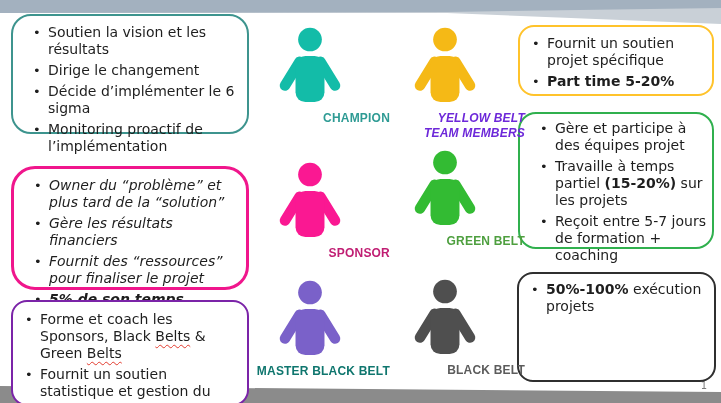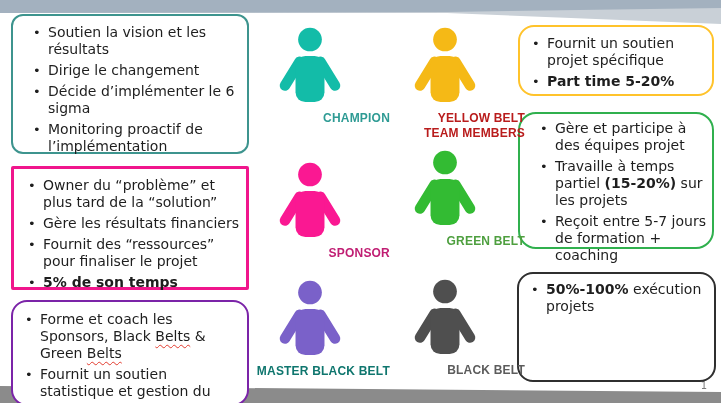--- a/index.html
+++ b/index.html
@@ -19,22 +19,22 @@
   .textbox{position:absolute;background:#fff;border:2.5px solid #000;box-sizing:border-box;
     padding:8px 6px 6px 2px;}
   .textbox ul{margin:0;padding:0;list-style:none;}
   .textbox li{position:relative;padding-left:25px;margin-bottom:4px;
     font-size:14px;line-height:17px;}
   .textbox li:last-child{margin-bottom:0;}
   .textbox li::before{content:"•";position:absolute;left:10px;top:0;font-size:13px;color:#1e1e1e;}
   .textbox .b{font-weight:700;}
   .textbox .sq{text-decoration-line:underline;text-decoration-style:wavy;
     text-decoration-color:#e23b2e;text-decoration-thickness:1px;text-underline-offset:3px;}
-  .lb0{left:11px;top:14px;width:238px;height:140px;border-radius:12px;padding-left:10px;}
-  .lb1{left:11px;top:166px;width:238px;height:124px;border-radius:2px;border-width:3px;padding-left:4px;}
+  .lb0{left:11px;top:14px;width:238px;height:120px;border-radius:20px;padding-left:10px;}
+  .lb1{left:11px;top:166px;width:238px;height:124px;border-radius:24px;border-width:3px;padding-left:10px;font-style:italic;}
   .lb2{left:11px;top:300px;width:238px;height:106px;border-radius:16px;padding-top:9px;}
   .rb0{left:518px;top:25px;width:196px;height:71px;border-radius:16px;}
   .rb1{left:518px;top:112px;width:196px;height:137px;border-radius:18px;padding-top:6px;}
   .rb2{left:517px;top:272px;width:199px;height:110px;border-radius:16px;border-width:2px;padding-top:7px;}
   
   .role{position:absolute;width:160px;text-align:right;}
   .role svg{display:block;margin:0 auto;}
   .role .label{margin-top:5px;font-family:"Liberation Sans",sans-serif;
     font-size:12px;line-height:15px;font-weight:600;letter-spacing:.2px;white-space:nowrap;}
   .role-champion{left:230px;top:27px;}
@@ -106,21 +106,21 @@
           <div>CHAMPION</div>
         </div>
       </div>
       <div class="role role-yellow-belt">
         <svg viewBox="0 0 100 120" width="66" height="79">
           <line x1="34" y1="53" x2="12" y2="89" stroke="#f5b916" stroke-width="16" stroke-linecap="round"></line>
           <line x1="66" y1="53" x2="88" y2="89" stroke="#f5b916" stroke-width="16" stroke-linecap="round"></line>
           <rect x="28" y="44" width="44" height="70" rx="15" fill="#f5b916"></rect>
           <circle cx="50" cy="19" r="18" fill="#f5b916"></circle>
         </svg>
-        <div class="label" style="color: #b91c1c;">
+        <div class="label" style="color: #6d28d9; font-style: italic;">
           <div>YELLOW BELT</div>
           <div>TEAM MEMBERS</div>
         </div>
       </div>
       <div class="role role-sponsor">
         <svg viewBox="0 0 100 120" width="66" height="79">
           <line x1="34" y1="53" x2="12" y2="89" stroke="#fa1892" stroke-width="16" stroke-linecap="round"></line>
           <line x1="66" y1="53" x2="88" y2="89" stroke="#fa1892" stroke-width="16" stroke-linecap="round"></line>
           <rect x="28" y="44" width="44" height="70" rx="15" fill="#fa1892"></rect>
           <circle cx="50" cy="19" r="18" fill="#fa1892"></circle>

